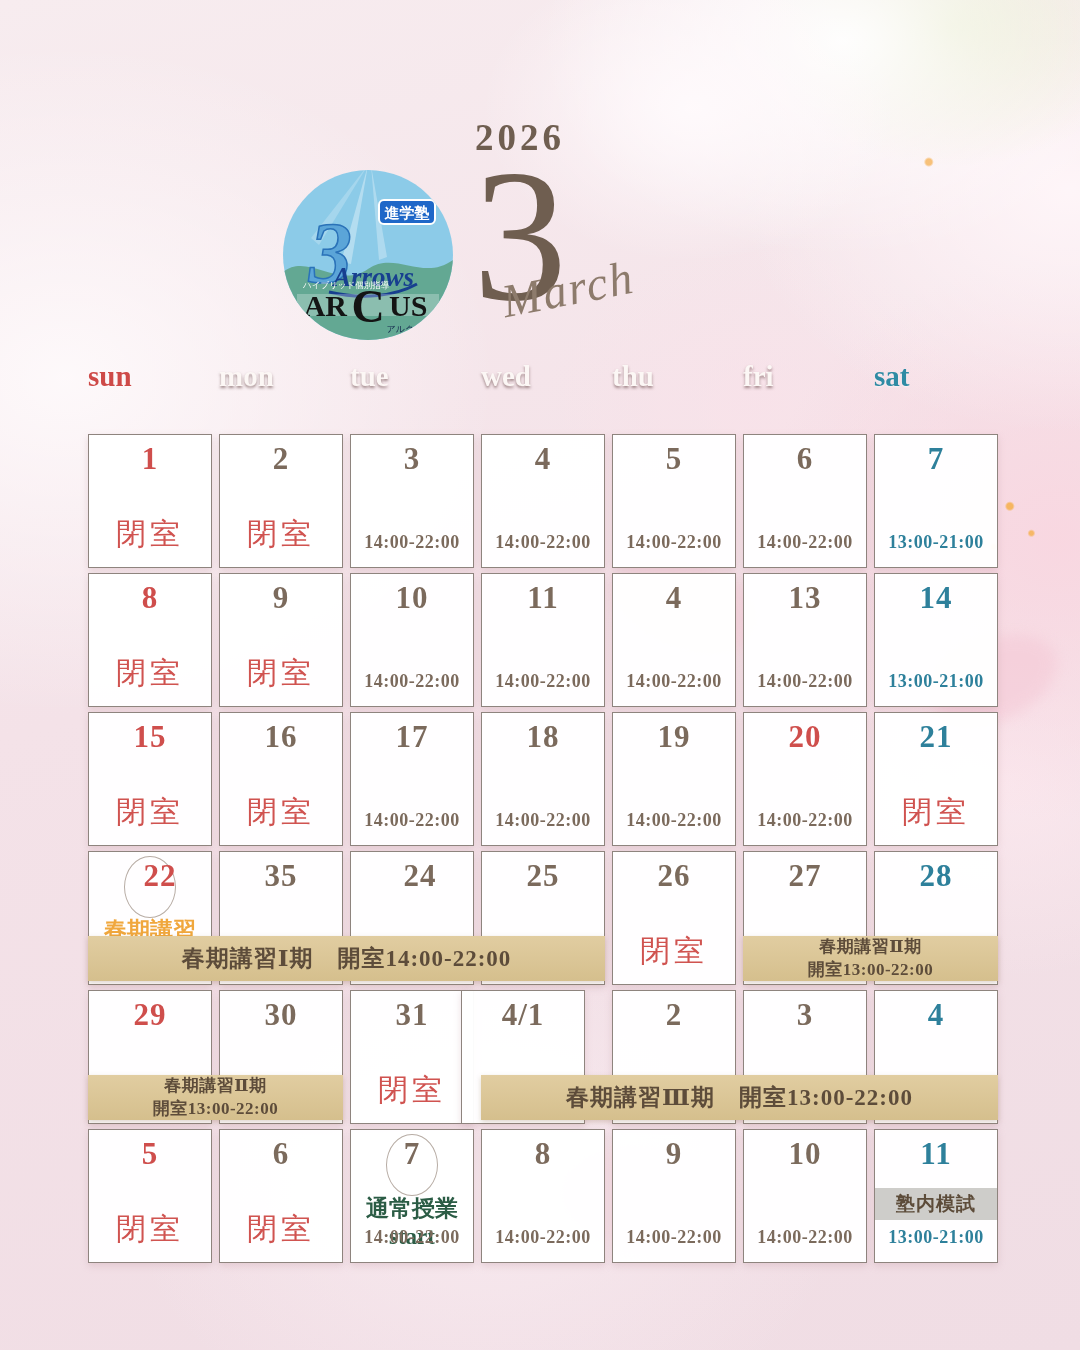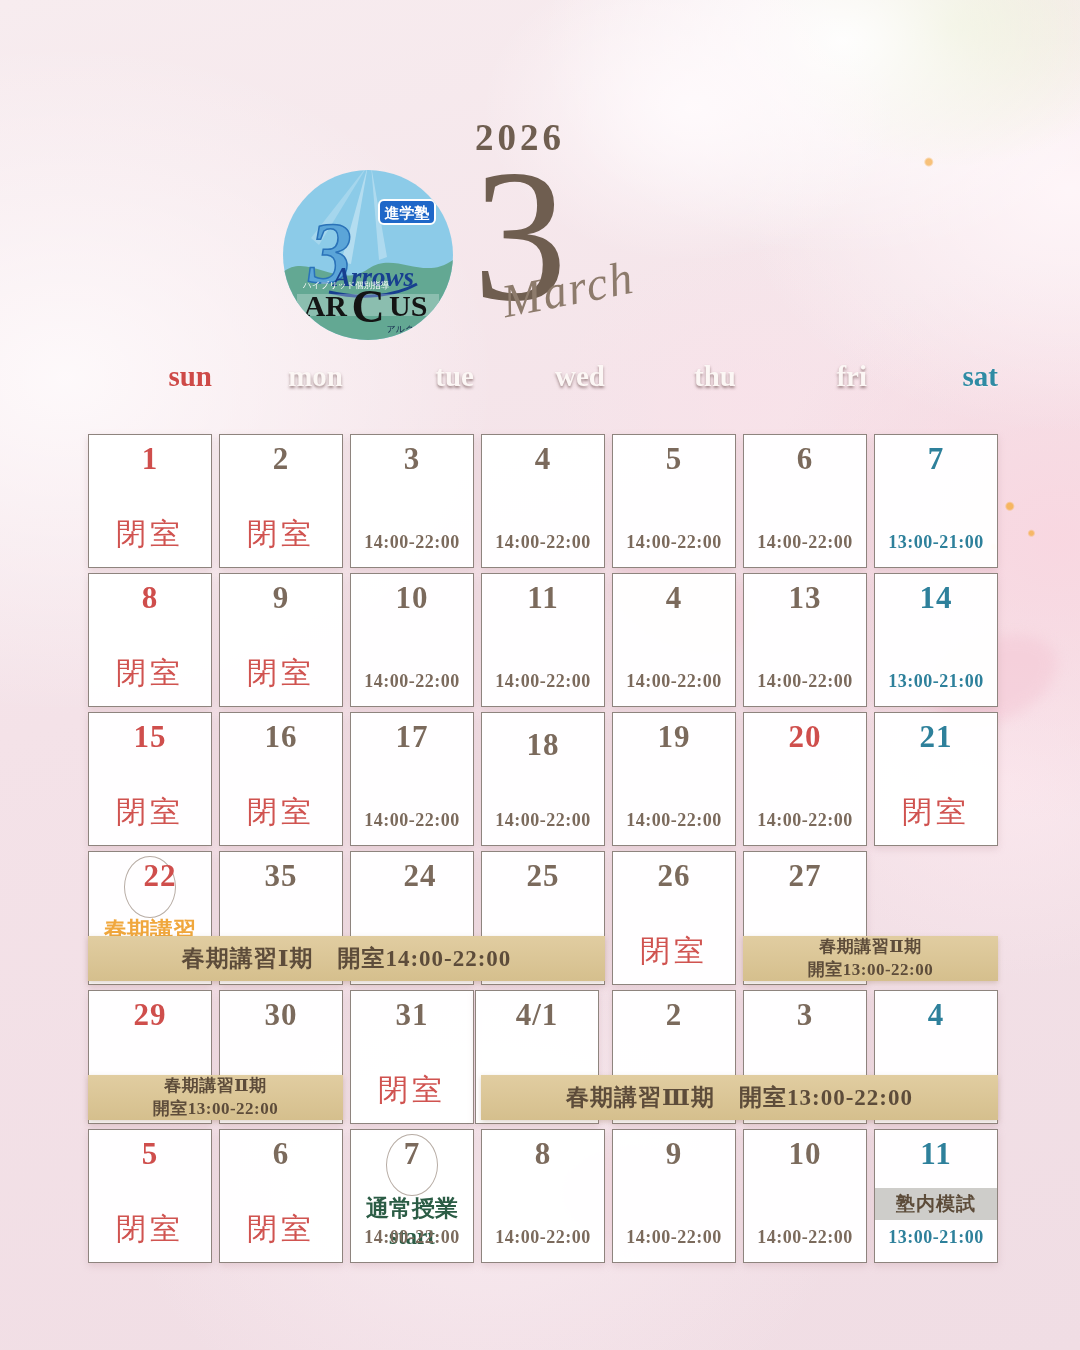--- a/index.html
+++ b/index.html
@@ -41,21 +41,21 @@
         font-size:188px;line-height:1;color:#6f5e50;}
   .march{position:absolute;left:438px;top:262px;width:260px;text-align:center;
         font-size:47px;font-style:italic;color:#8d7b6c;transform:rotate(-11deg);letter-spacing:2px;}
   .page-title{position:absolute;left:600px;top:222px;width:410px;text-align:center;
         font-size:47px;color:#6b5b4e;letter-spacing:2px;
         text-shadow:0 2px 5px rgba(255,255,255,.85);}
   .logo{position:absolute;left:283px;top:170px;width:170px;height:170px;}
 
   
   .weekday-row{position:absolute;left:88px;top:360px;width:910px;height:40px;}
-  .wd{position:absolute;width:124px;text-align:right;font-size:29px;font-weight:bold;}
+  .wd{position:absolute;width:124px;text-align:left;font-size:29px;font-weight:bold;}
   .wd-plain{color:#fcf7f5;text-shadow:0 2px 3px rgba(110,80,80,.65);}
   .wd-sun{color:#ce4a48;text-shadow:0 1px 2px rgba(255,255,255,.6);}
   .wd-sat{color:#2f8ba4;text-shadow:0 1px 2px rgba(255,255,255,.6);}
 
   
   .grid{position:absolute;left:88px;top:434px;width:910px;height:830px;}
   .cell{position:absolute;width:124px;height:134px;box-sizing:border-box;
         background:rgba(255,255,255,.97);border:1.5px solid #8e847e;
         box-shadow:0 3px 7px rgba(185,145,155,.28);z-index:1;}
   .daynum{position:absolute;top:6px;left:0;right:0;text-align:center;
@@ -190,21 +190,21 @@
       </div>
       <div class="cell" style="left: 131px; top: 278px;">
         <div class="daynum" style="color: rgb(123, 106, 92);">16</div>
         <div class="status">閉室</div>
       </div>
       <div class="cell" style="left: 262px; top: 278px;">
         <div class="daynum" style="color: rgb(123, 106, 92);">17</div>
         <div class="time" style="color: rgb(123, 106, 92);">14:00-22:00</div>
       </div>
       <div class="cell" style="left: 393px; top: 278px;">
-        <div class="daynum" style="color: rgb(123, 106, 92); margin-top: 8px;">18</div>
+        <div class="daynum" style="color: rgb(123, 106, 92);">18</div>
         <div class="time" style="color: rgb(123, 106, 92);">14:00-22:00</div>
       </div>
       <div class="cell" style="left: 524px; top: 278px;">
         <div class="daynum" style="color: rgb(123, 106, 92);">19</div>
         <div class="time" style="color: rgb(123, 106, 92);">14:00-22:00</div>
       </div>
       <div class="cell" style="left: 655px; top: 278px;">
         <div class="daynum" style="color: rgb(207, 78, 76);">20</div>
         <div class="time" style="color: rgb(123, 106, 92);">14:00-22:00</div>
       </div>
@@ -226,31 +226,34 @@
       <div class="cell" style="left: 393px; top: 417px;">
         <div class="daynum" style="color: rgb(123, 106, 92);">25</div>
       </div>
       <div class="cell" style="left: 524px; top: 417px;">
         <div class="daynum" style="color: rgb(123, 106, 92);">26</div>
         <div class="status">閉室</div>
       </div>
       <div class="cell" style="left: 655px; top: 417px;">
         <div class="daynum" style="color: rgb(123, 106, 92);">27</div>
       </div>
+      <div class="cell" style="left: 786px; top: 417px;">
+        <div class="daynum" style="color: rgb(46, 128, 155);">28</div>
+      </div>
       <div class="cell" style="left: 0px; top: 556px;">
         <div class="daynum" style="color: rgb(207, 78, 76);">29</div>
       </div>
       <div class="cell" style="left: 131px; top: 556px;">
         <div class="daynum" style="color: rgb(123, 106, 92);">30</div>
       </div>
       <div class="cell" style="left: 262px; top: 556px;">
         <div class="daynum" style="color: rgb(123, 106, 92);">31</div>
         <div class="status">閉室</div>
       </div>
-      <div class="cell" style="left: 387px; top: 556px; padding-left: 20px;">
+      <div class="cell" style="left: 373px; top: 556px; padding-left: 20px;">
         <div class="daynum" style="color: rgb(123, 106, 92);">4/1</div>
       </div>
       <div class="cell" style="left: 524px; top: 556px;">
         <div class="daynum" style="color: rgb(123, 106, 92);">2</div>
       </div>
       <div class="cell" style="left: 655px; top: 556px;">
         <div class="daynum" style="color: rgb(123, 106, 92);">3</div>
       </div>
       <div class="cell" style="left: 786px; top: 556px;">
         <div class="daynum" style="color: rgb(46, 128, 155);">4</div>

